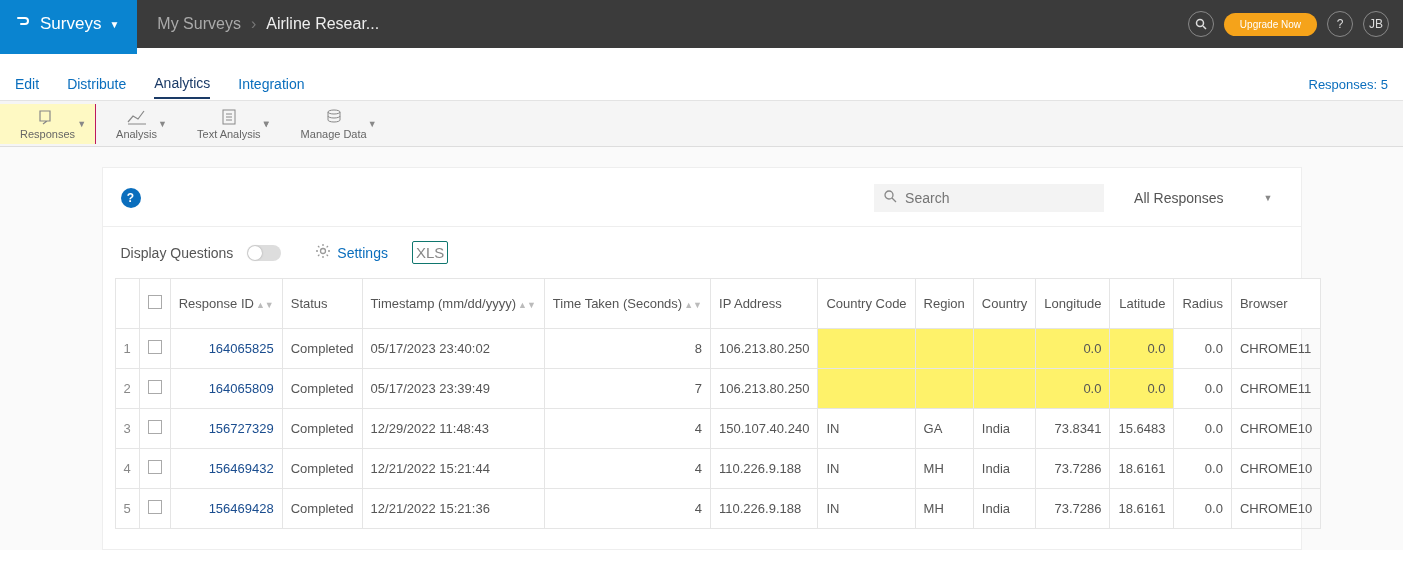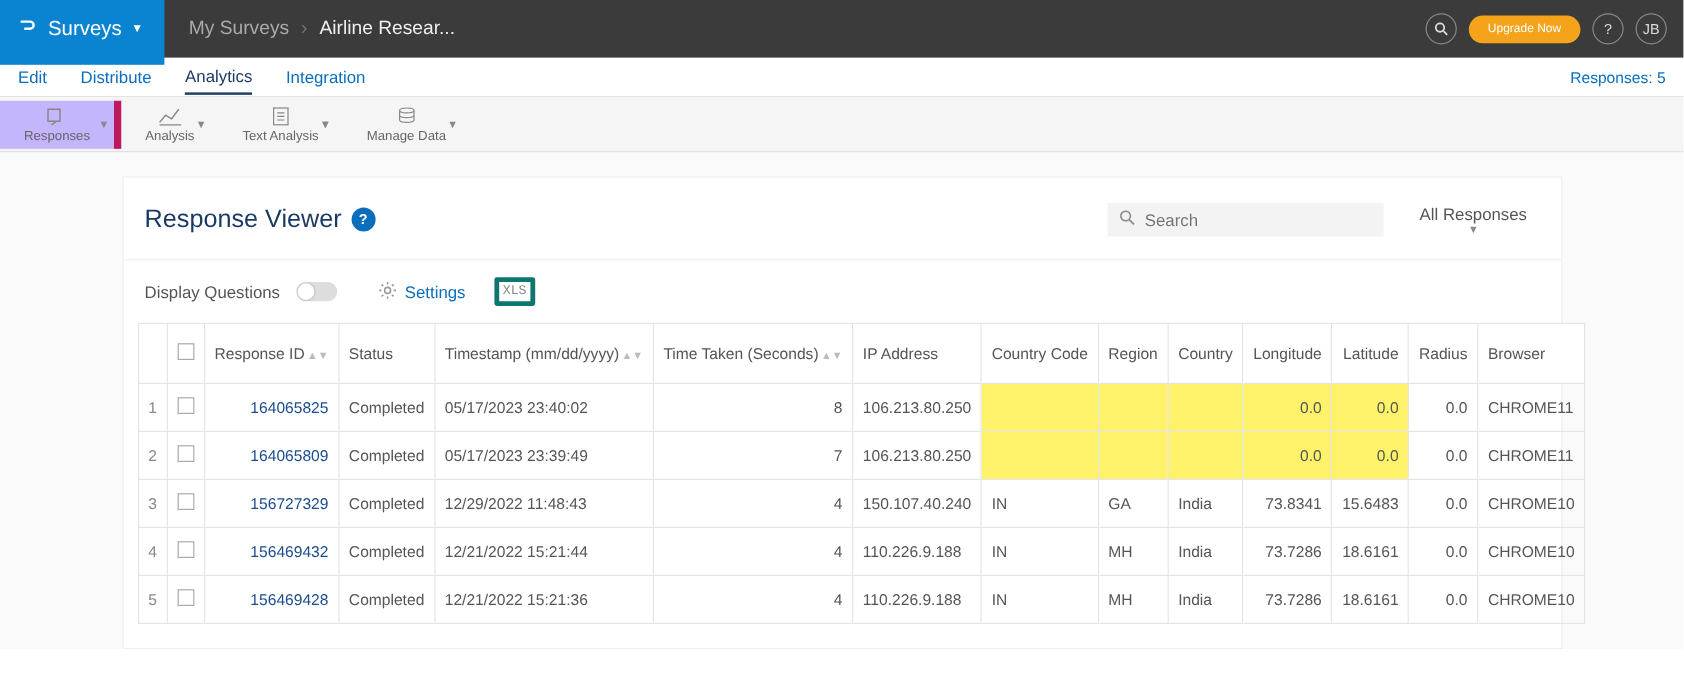--- a/index.html
+++ b/index.html
@@ -12,51 +12,51 @@
   .surveys-btn .caret { font-size: 10px; }
   .breadcrumb { display: flex; align-items: center; gap: 10px; padding-left: 20px; font-size: 16px; }
   .breadcrumb .crumb { color: #aaa; cursor: pointer; }
   .breadcrumb .sep { color: #777; }
   .breadcrumb .current { color: #eee; }
   .topbar-right { margin-left: auto; display: flex; align-items: center; gap: 10px; padding-right: 14px; }
   .icon-circle { width: 26px; height: 26px; border: 1px solid #888; border-radius: 50%; display: flex; align-items: center; justify-content: center; color: #ddd; cursor: pointer; font-size: 12px; }
   .upgrade-btn { background: #f5a31a; color: #fff; border: none; border-radius: 14px; padding: 6px 16px; font-size: 10px; cursor: pointer; }
   
   
-  .tabs-row { display: flex; align-items: center; border-bottom: 1px solid #e3e3e3; padding: 16px 15px; height: 32px; font-size: 14px; }
+  .tabs-row { display: flex; align-items: center; border-bottom: 1px solid #e3e3e3; padding: 16px 15px; height: 32px; font-size: 14px; margin-top: 20px; }
   .tab { color: #0a6ebd; padding: 6px 0; margin-right: 28px; cursor: pointer; }
   .tab.active { color: #1a3a66; border-bottom: 2px solid #1a3a66; }
   .responses-count { margin-left: auto; color: #0a6ebd; font-size: 13px; cursor: pointer; }
   
   
   .toolbar { display: flex; background: #f5f5f5; border-bottom: 1px solid #ddd; height: 46px; }
   .tool-item { display: flex; flex-direction: column; align-items: center; justify-content: center; padding: 4px 20px; position: relative; cursor: pointer; color: #666; font-size: 11px; }
-  .tool-item.active { background: #c4b5fd; border-right: 6px solid #be185d; }
+  .tool-item.active { background: #fef9c3; border-right: 1px solid #be185d; }
   .tool-item .tool-icon { font-size: 18px; height: 20px; color: #888; }
   .tool-caret { position: absolute; right: 4px; top: 50%; transform: translateY(-50%); font-size: 9px; color: #888; padding: 0 6px; }
   .tool-wrap { display: flex; align-items: center; position: relative; }
   
   
   .main { padding: 20px 0 0 0; display: flex; justify-content: center; background: #fafafa; }
   .panel { background: #fff; border: 1px solid #eee; width: 1200px; padding: 0; }
   .panel-header { display: flex; align-items: center; padding: 16px 18px 14px 18px; border-bottom: 1px solid #eee; }
   .panel-title { font-size: 21px; color: #1a3a66; font-weight: 400; display: flex; align-items: center; gap: 8px; }
   .help-badge { width: 20px; height: 20px; background: #0a6ebd; color: #fff; border-radius: 50%; display: inline-flex; align-items: center; justify-content: center; font-size: 12px; font-weight: bold; cursor: pointer; }
   .panel-header-right { margin-left: auto; display: flex; align-items: center; gap: 20px; }
   .search-box { background: #f3f3f3; display: flex; align-items: center; padding: 6px 10px; width: 230px; color: #888; gap: 8px; }
   .search-box input { border: none; background: transparent; outline: none; font-size: 14px; flex: 1; color: #555; }
-  .filter-dd { display: flex; align-items: center; color: #555; font-size: 14px; cursor: pointer; padding: 6px 10px; flex-direction: column; }
+  .filter-dd { display: flex; align-items: center; gap: 40px; color: #555; font-size: 14px; cursor: pointer; padding: 6px 10px; }
   
   
   .controls-row { display: flex; align-items: center; padding: 14px 18px; gap: 14px; color: #555; font-size: 14px; }
   .toggle { width: 34px; height: 16px; background: #ddd; border-radius: 10px; position: relative; cursor: pointer; }
   .toggle::after { content:''; position: absolute; width: 14px; height: 14px; background: #fff; border-radius: 50%; top: 1px; left: 1px; box-shadow: 0 0 2px rgba(0,0,0,0.3); }
   .settings-link { color: #0a6ebd; display: flex; align-items: center; gap: 6px; cursor: pointer; margin-left: 20px; }
   .gear { color: #999; }
-  .xls-icon { color: #888; font-size: 11px; border: 4px solid #0f766e; padding: 2px 3px; border-radius: 2px; cursor: pointer; margin-left: 10px; font-family: Liberation Mono, monospace; }
+  .xls-icon { color: #888; font-size: 15px; border: 1px solid #0f766e; padding: 2px 3px; border-radius: 2px; cursor: pointer; margin-left: 10px; }
   
   
   .table-wrap { padding: 0 12px 20px 12px; }
   table { border-collapse: collapse; width: 100%; font-size: 13px; }
   th, td { border: 1px solid #e5e5e5; padding: 10px 8px; text-align: left; color: #555; }
   th { background: #fff; font-weight: 400; white-space: nowrap; }
   th .sort { color: #bbb; font-size: 9px; margin-left: 2px; display: inline-block; }
   td.num-col, th.num-col { text-align: right; }
   td.center, th.center { text-align: center; }
   .row-idx { color: #888; text-align: center; width: 30px; }
@@ -158,21 +158,20 @@
       <span>Manage Data</span>
     </div>
     <span class="tool-caret">▼</span>
   </div>
 </div>
 
 <div class="main">
   <div class="panel">
     <div class="panel-header">
       <div class="panel-title">
-        <span>Response Viewer</span>
         <span class="help-badge">?</span>
       </div>
       <div class="panel-header-right">
         <div class="search-box">
           <span>
             <svg width="13" height="13" viewBox="0 0 13 13">
                 <circle cx="5" cy="5" r="4" stroke="#888" stroke-width="1.3" fill="none"></circle>
                 <line x1="8" y1="8" x2="12" y2="12" stroke="#888" stroke-width="1.3"></line>
               </svg>
           </span>

